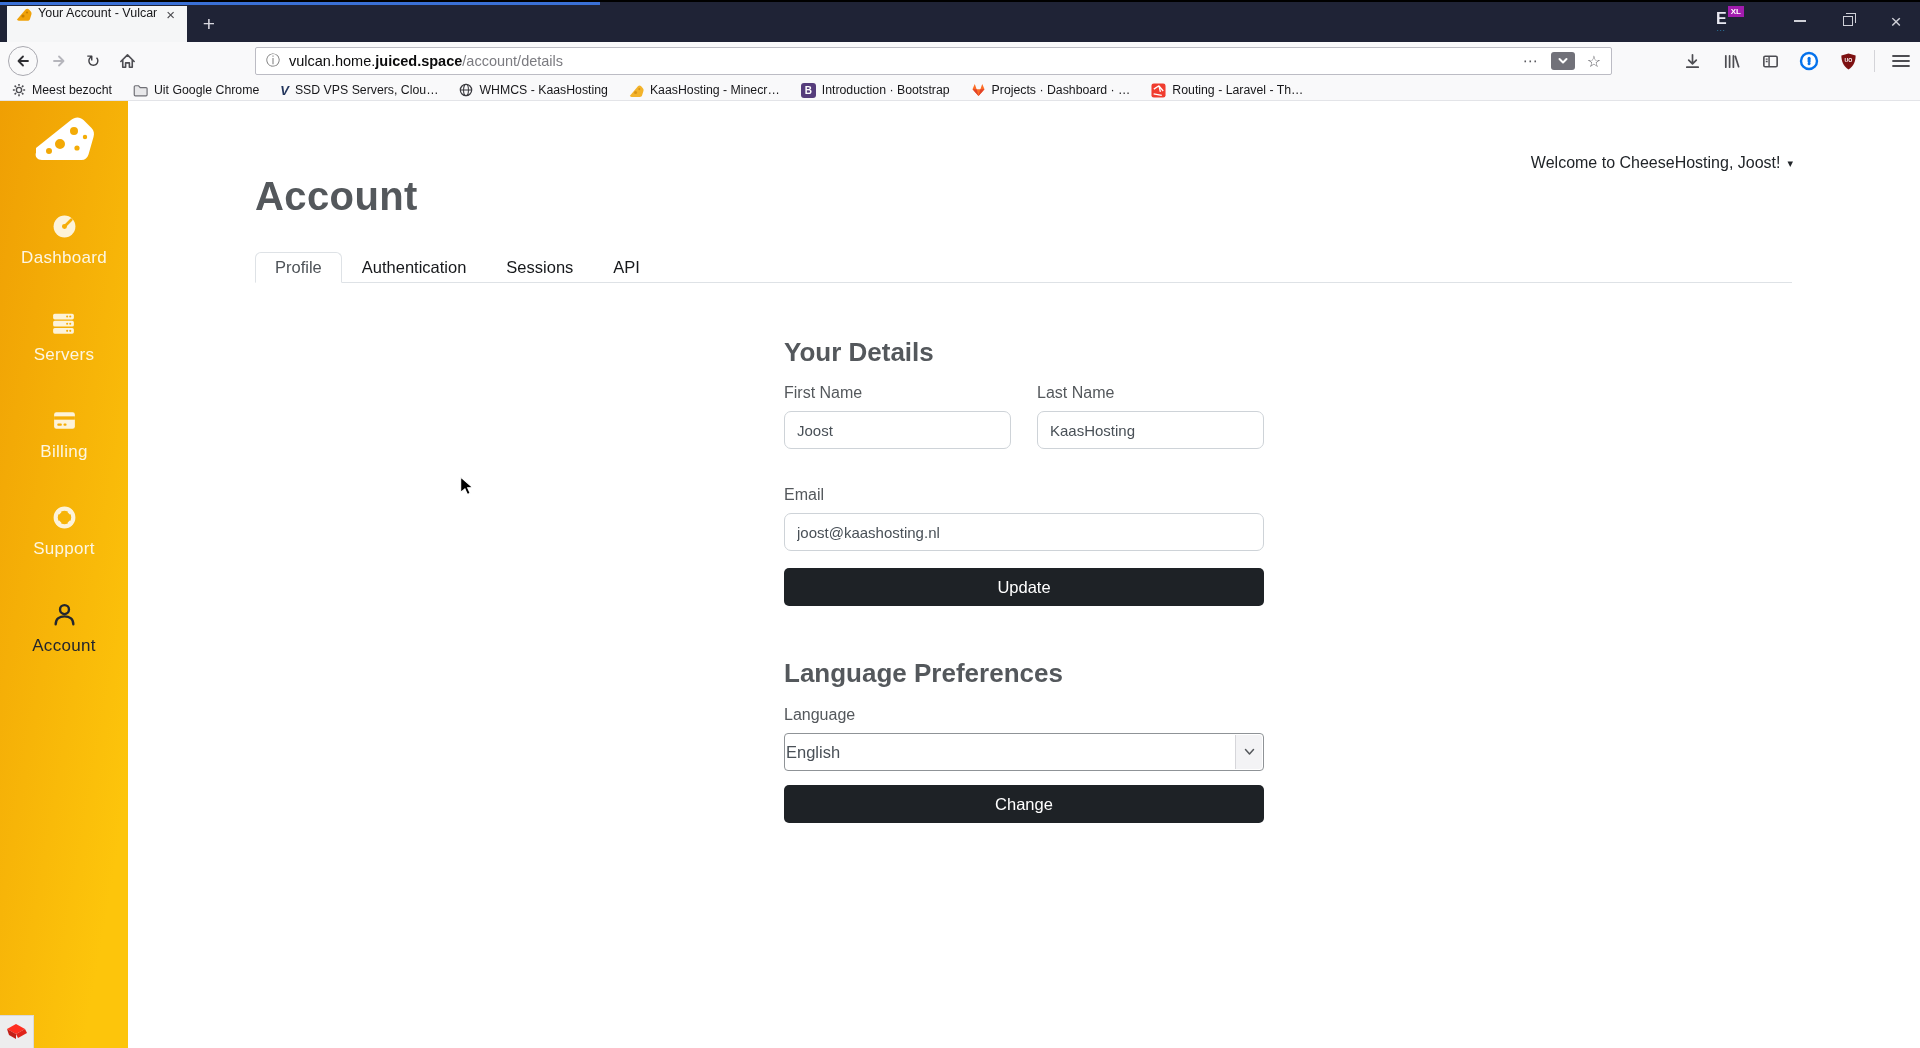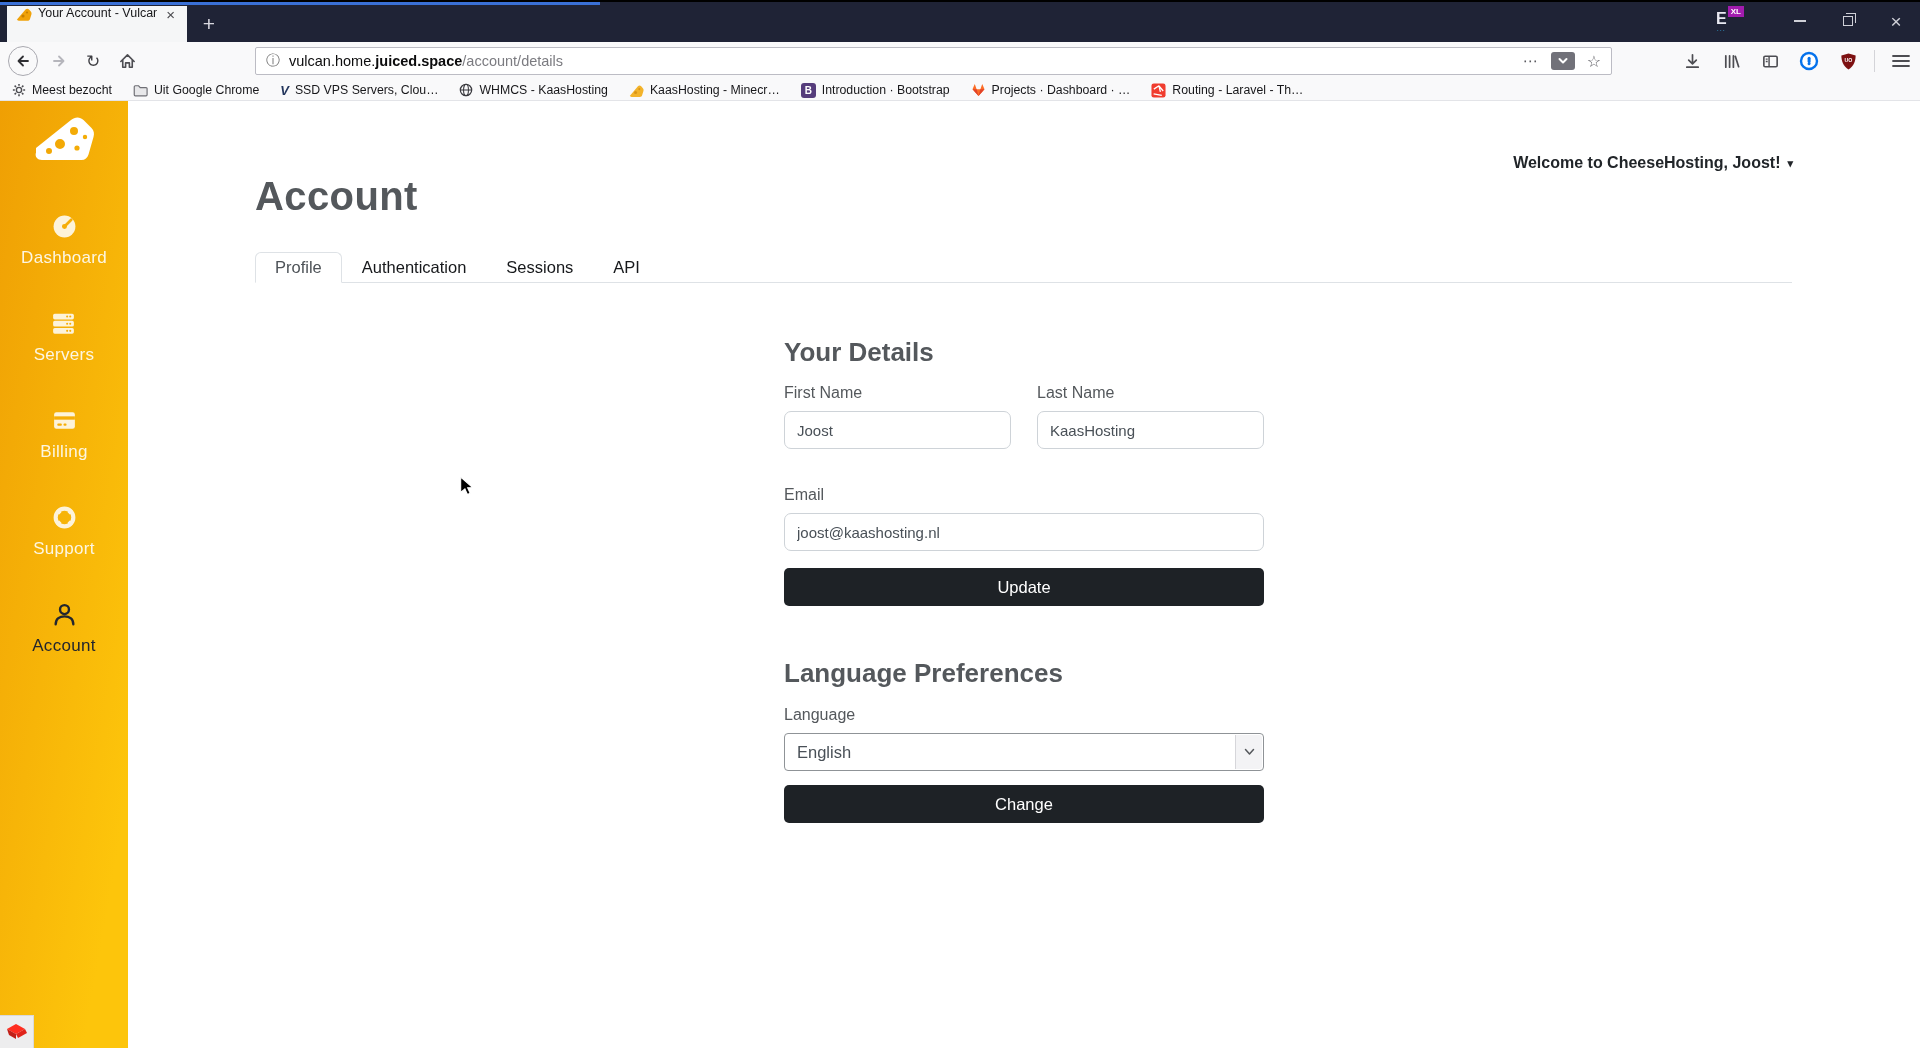--- a/index.html
+++ b/index.html
@@ -66,21 +66,21 @@
   .sidebar { width:128px; flex-shrink:0; background:linear-gradient(100deg,#ef9f04 0%,#fdc50b 85%);
              display:flex; flex-direction:column; align-items:center; }
   .side-logo { margin-top:14px; cursor:pointer; }
   .side-nav { margin-top:48px; display:flex; flex-direction:column; align-items:center; }
   .side-item { display:flex; flex-direction:column; align-items:center; margin-bottom:42px; cursor:pointer; }
   .side-item .lbl { margin-top:8px; font-size:17px; color:#fdf6e2; letter-spacing:0.3px; }
   .side-item.active .lbl { color:#23262e; }
 
   .main { flex:1; position:relative; background:#fff; }
   .welcome { position:absolute; top:53px; right:127px; font-size:16px; color:#212529; cursor:pointer;
-             display:flex; align-items:center; gap:7px;font-weight:bold; }
+             display:flex; align-items:center; gap:7px; }
   .welcome .caret { font-size:11px; }
   .page-title { position:absolute; top:73px; left:127px; font-size:40px; font-weight:600;
                 color:#54585c; letter-spacing:0.4px; }
   .tabs { position:absolute; top:151px; left:127px; width:1537px; display:flex;
           border-bottom:1px solid #dee2e6; }
   .tab-link { padding:5px 19px; font-size:16.5px; color:#16181b; cursor:pointer;
               border:1px solid transparent; margin-bottom:-1px; border-radius:6px 6px 0 0; }
   .tab-link.active { background:#fff; border-color:#dee2e6 #dee2e6 #fff #dee2e6; color:#4d5257; }
 
   .form-col { position:absolute; top:236px; left:656px; width:480px; }
@@ -88,21 +88,21 @@
   .fg label { display:block; font-size:16px; color:#54585c; margin-bottom:9px; }
   .txt { width:100%; height:38px; border:1px solid #ced3d8; border-radius:7px; padding:0 12px;
          font-size:15px; color:#495057; font-family:inherit; background:#fff; }
   .name-row { display:flex; gap:26px; margin-bottom:37px; }
   .name-row .fg { flex:1; }
   .email-grp { margin-bottom:17px; }
   .btn-dark { width:100%; height:38px; background:#1e2226; color:#fff; border:none; border-radius:5px;
               font-size:16.5px; font-family:inherit; cursor:pointer; }
   .lang-h { margin-top:52px; margin-bottom:17px; }
   .select-fake { position:relative; height:38px; border:1px solid #8f9397; border-radius:4px;
-                 background:#fff; display:flex; align-items:center; padding-left:12px;
+                 background:#fff; display:flex; align-items:center; padding-left:1px;
                  font-size:16.5px; color:#495057; margin-bottom:14px; cursor:pointer; }
   .select-strip { position:absolute; right:1px; top:1px; bottom:1px; width:27px; background:#f3f3f5;
                   border-left:1px solid #d6d6da; border-radius:0 3px 3px 0; display:flex;
                   align-items:center; justify-content:center; }
 
   .cursor { position:absolute; left:458px; top:476px; pointer-events:none; }
   .debugbar-badge { position:absolute; left:0; bottom:0; width:34px; height:33px; background:#ededee;
                     border-top:1px solid #d9d9dc; border-right:1px solid #d9d9dc;
                     display:flex; align-items:center; justify-content:center; cursor:pointer; }
 </style>

